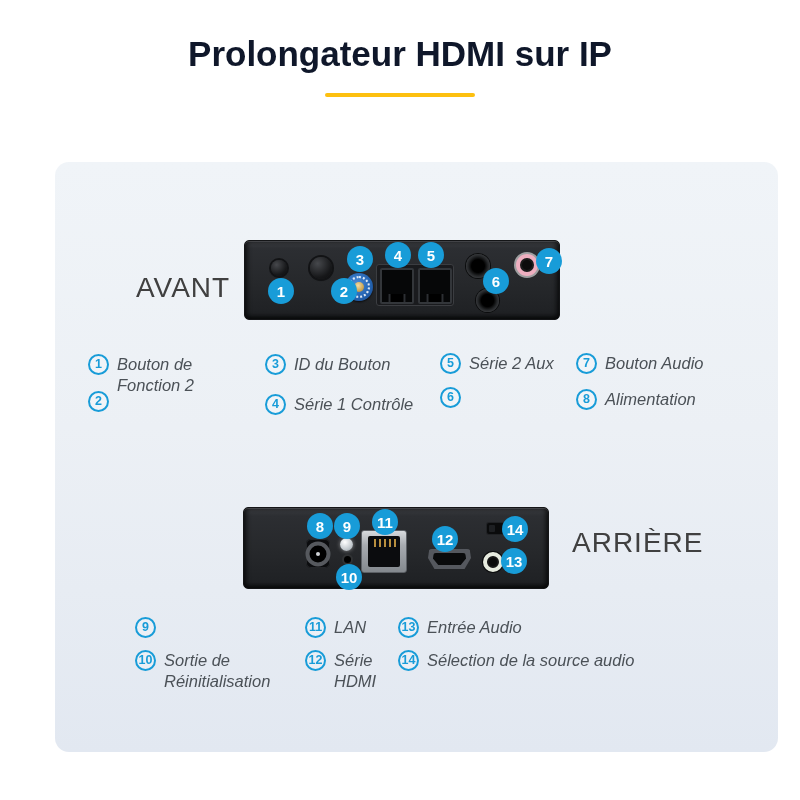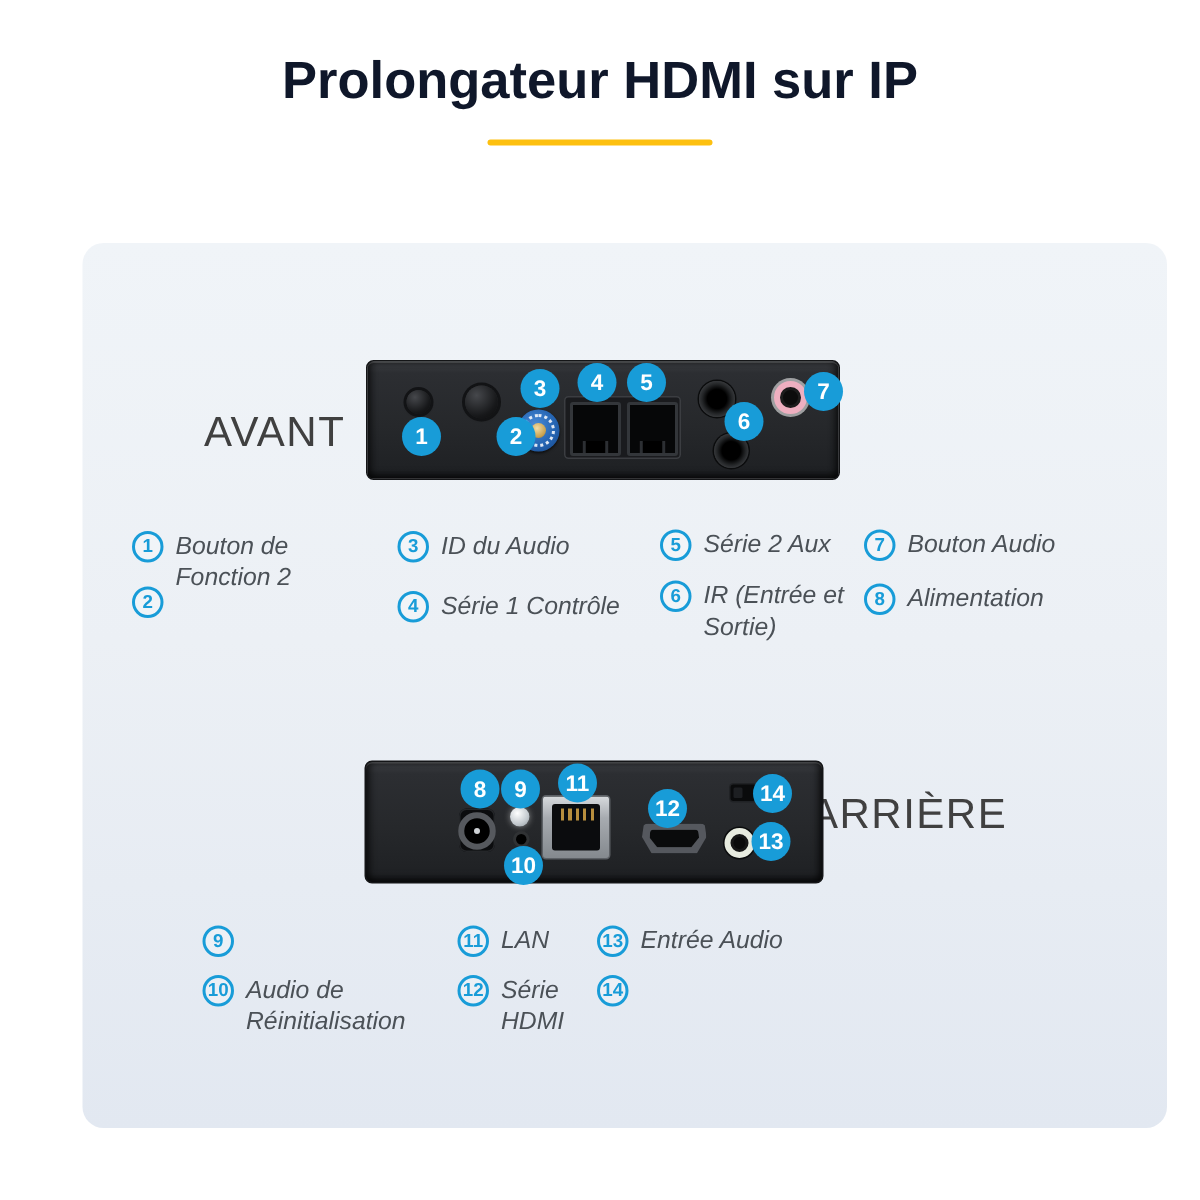--- a/index.html
+++ b/index.html
@@ -137,44 +137,43 @@
 
   <div class="leg" style="left:88px;top:354px;">
     <span class="lc">1</span>
     <span class="lt w100">Bouton de Fonction 2</span>
   </div>
   <div class="leg" style="left:88px;top:391px;">
     <span class="lc">2</span>
   </div>
   <div class="leg" style="left:265px;top:354px;">
     <span class="lc">3</span>
-    <span class="lt nw">ID du Audio</span>
+    <span class="lt nw">ID du Bouton</span>
   </div>
   <div class="leg" style="left:265px;top:394px;">
     <span class="lc">4</span>
     <span class="lt nw">Série 1 Contrôle</span>
   </div>
   <div class="leg" style="left:440px;top:353px;">
     <span class="lc">5</span>
     <span class="lt nw">Série 2 Aux</span>
   </div>
   <div class="leg" style="left:440px;top:387px;">
     <span class="lc">6</span>
-    <span class="lt w112">IR (Entrée et Sortie)</span>
   </div>
   <div class="leg" style="left:576px;top:353px;">
     <span class="lc">7</span>
     <span class="lt nw">Bouton Audio</span>
   </div>
   <div class="leg" style="left:576px;top:389px;">
     <span class="lc">8</span>
     <span class="lt nw">Alimentation</span>
   </div>
 
-  <div class="sec" style="left:540px;top:527px;">ARRIÈRE</div>
+  <div class="sec" style="left:572px;top:527px;">ARRIÈRE</div>
 
   <div class="device" style="left:243px;top:507px;width:304px;height:80px;">
     <div class="powerjack" style="left:62px;top:31px;width:24px;height:29px;"></div>
     <div class="led" style="left:96px;top:30px;width:13px;height:13px;"></div>
     <div class="reset" style="left:100px;top:48px;width:7px;height:7px;"></div>
     <div class="lanport" style="left:117px;top:22px;width:46px;height:43px;">
       <div class="lanpins"></div>
     </div>
     <div class="hdmi" style="left:184px;top:41px;width:43px;height:20px;"></div>
     <div class="switch" style="left:243px;top:15px;width:17px;height:11px;"></div>
@@ -187,31 +186,32 @@
   <span class="co" style="left:372px;top:509px;">11</span>
   <span class="co" style="left:432px;top:526px;">12</span>
   <span class="co" style="left:501px;top:548px;">13</span>
   <span class="co" style="left:502px;top:516px;">14</span>
 
   <div class="leg" style="left:135px;top:617px;">
     <span class="lc">9</span>
   </div>
   <div class="leg" style="left:135px;top:650px;">
     <span class="lc">10</span>
-    <span class="lt w125">Audio de Réinitialisation</span>
+    <span class="lt w125">Sortie de Réinitialisation</span>
   </div>
   <div class="leg" style="left:305px;top:617px;">
     <span class="lc">11</span>
     <span class="lt nw">LAN</span>
   </div>
   <div class="leg" style="left:305px;top:650px;">
     <span class="lc">12</span>
     <span class="lt w60">Série HDMI</span>
   </div>
   <div class="leg" style="left:398px;top:617px;">
     <span class="lc">13</span>
     <span class="lt nw">Entrée Audio</span>
   </div>
   <div class="leg" style="left:398px;top:650px;">
     <span class="lc">14</span>
+    <span class="lt nw">Sélection de la source audio</span>
   </div>
 
 </div>
 
 </body></html>

